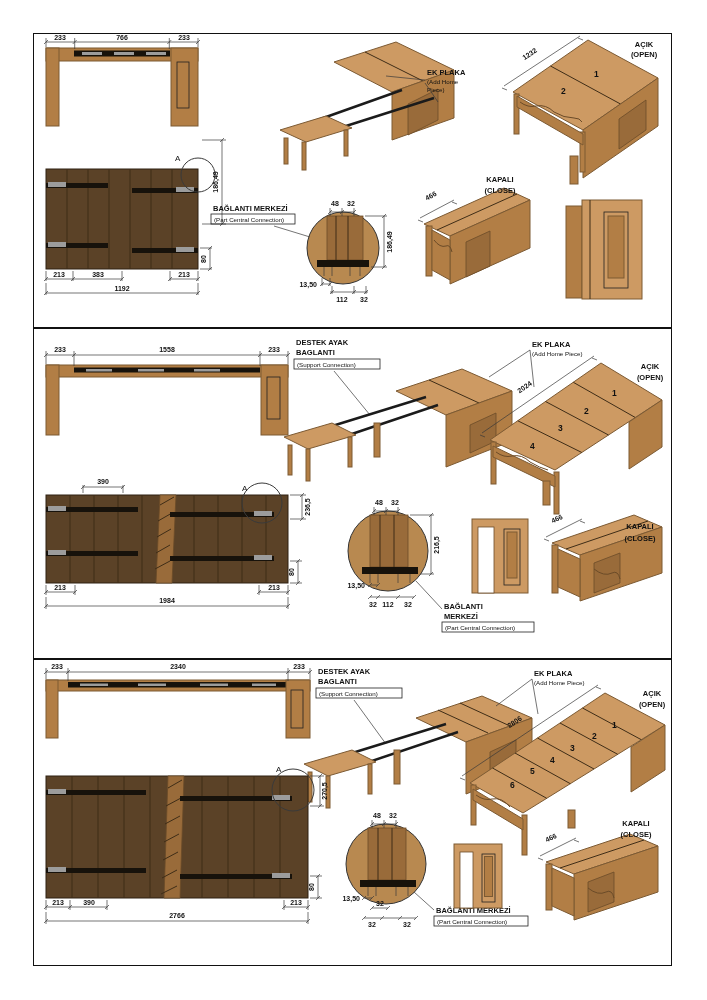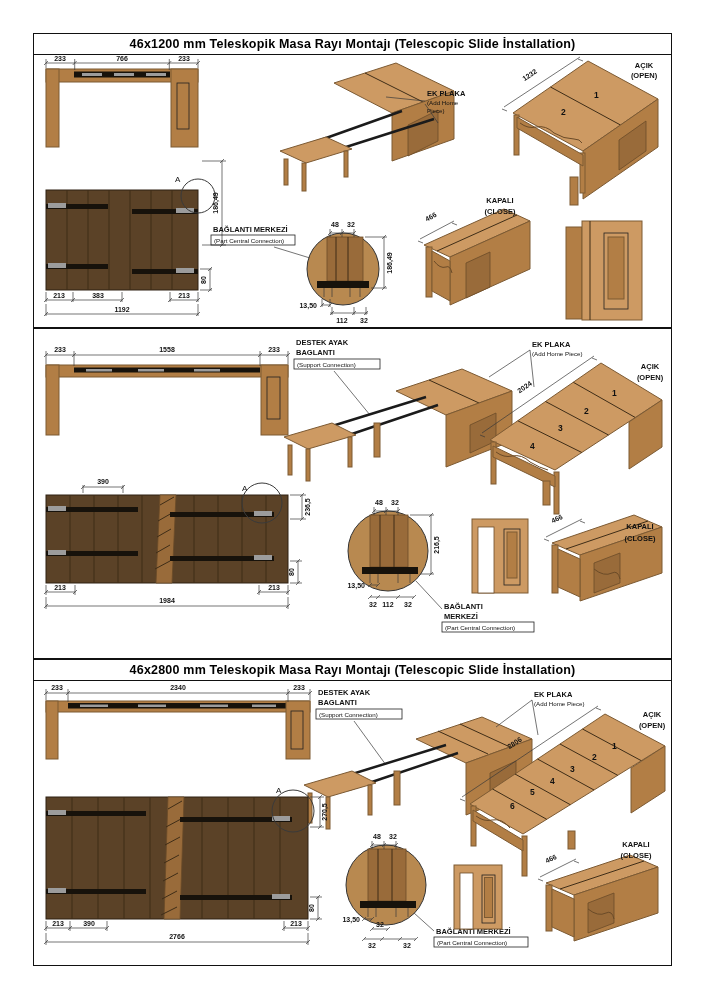--- a/index.html
+++ b/index.html
@@ -34,21 +34,20 @@
   .box{fill:none;stroke:#222;stroke-width:.8;}
   .wv{stroke:#6b4b28;stroke-width:1;fill:none;}
 </style>
 </head>
 <body>
 
 <div class="sheet">
 <div class="frame">
 
 <section class="panel p1">
-  <div class="panel-title">46x1200 mm Teleskopik Masa Rayı Montajı (Telescopic Slide İnstallation)</div>
   <div class="panel-body">
   <svg width="635" height="272" viewBox="0 0 635 272">
 
     <g>
       <rect class="w2" x="12" y="14" width="152" height="13"></rect>
       <rect class="sl" x="40" y="16.5" width="96" height="6"></rect>
       <rect class="gy" x="48" y="18" width="20" height="3"></rect>
               <rect class="gy" x="80" y="18" width="20" height="3"></rect>
               <rect class="gy" x="112" y="18" width="20" height="3"></rect>
       <rect class="w2" x="12" y="14" width="13" height="78"></rect>
@@ -308,21 +307,20 @@
       <path class="dl" d="M512,208 L548,190 M510,210 l5,2 M546,192 l5,2"></path>
       <text class="dt" transform="rotate(-26 524 192)" x="524" y="192" text-anchor="middle">466</text>
       <text class="lb" x="606" y="200" text-anchor="middle">KAPALI</text>
       <text class="lb" x="606" y="212" text-anchor="middle">(CLOSE)</text>
     </g>
   </svg>
   </div>
 </section>
 
 <section class="panel p3">
-  <div class="panel-title">46x2800 mm Teleskopik Masa Rayı  Montajı (Telescopic Slide İnstallation)</div>
   <div class="panel-body">
   <svg width="635" height="278" viewBox="0 0 635 278">
 
     <g>
       <rect class="w2" x="12" y="20" width="264" height="11"></rect>
       <rect class="sl" x="34" y="22" width="220" height="5.5"></rect>
       <rect class="gy" x="46" y="23.5" width="28" height="2.5"></rect>
               <rect class="gy" x="104" y="23.5" width="28" height="2.5"></rect>
               <rect class="gy" x="166" y="23.5" width="28" height="2.5"></rect>
               <rect class="gy" x="218" y="23.5" width="24" height="2.5"></rect>

